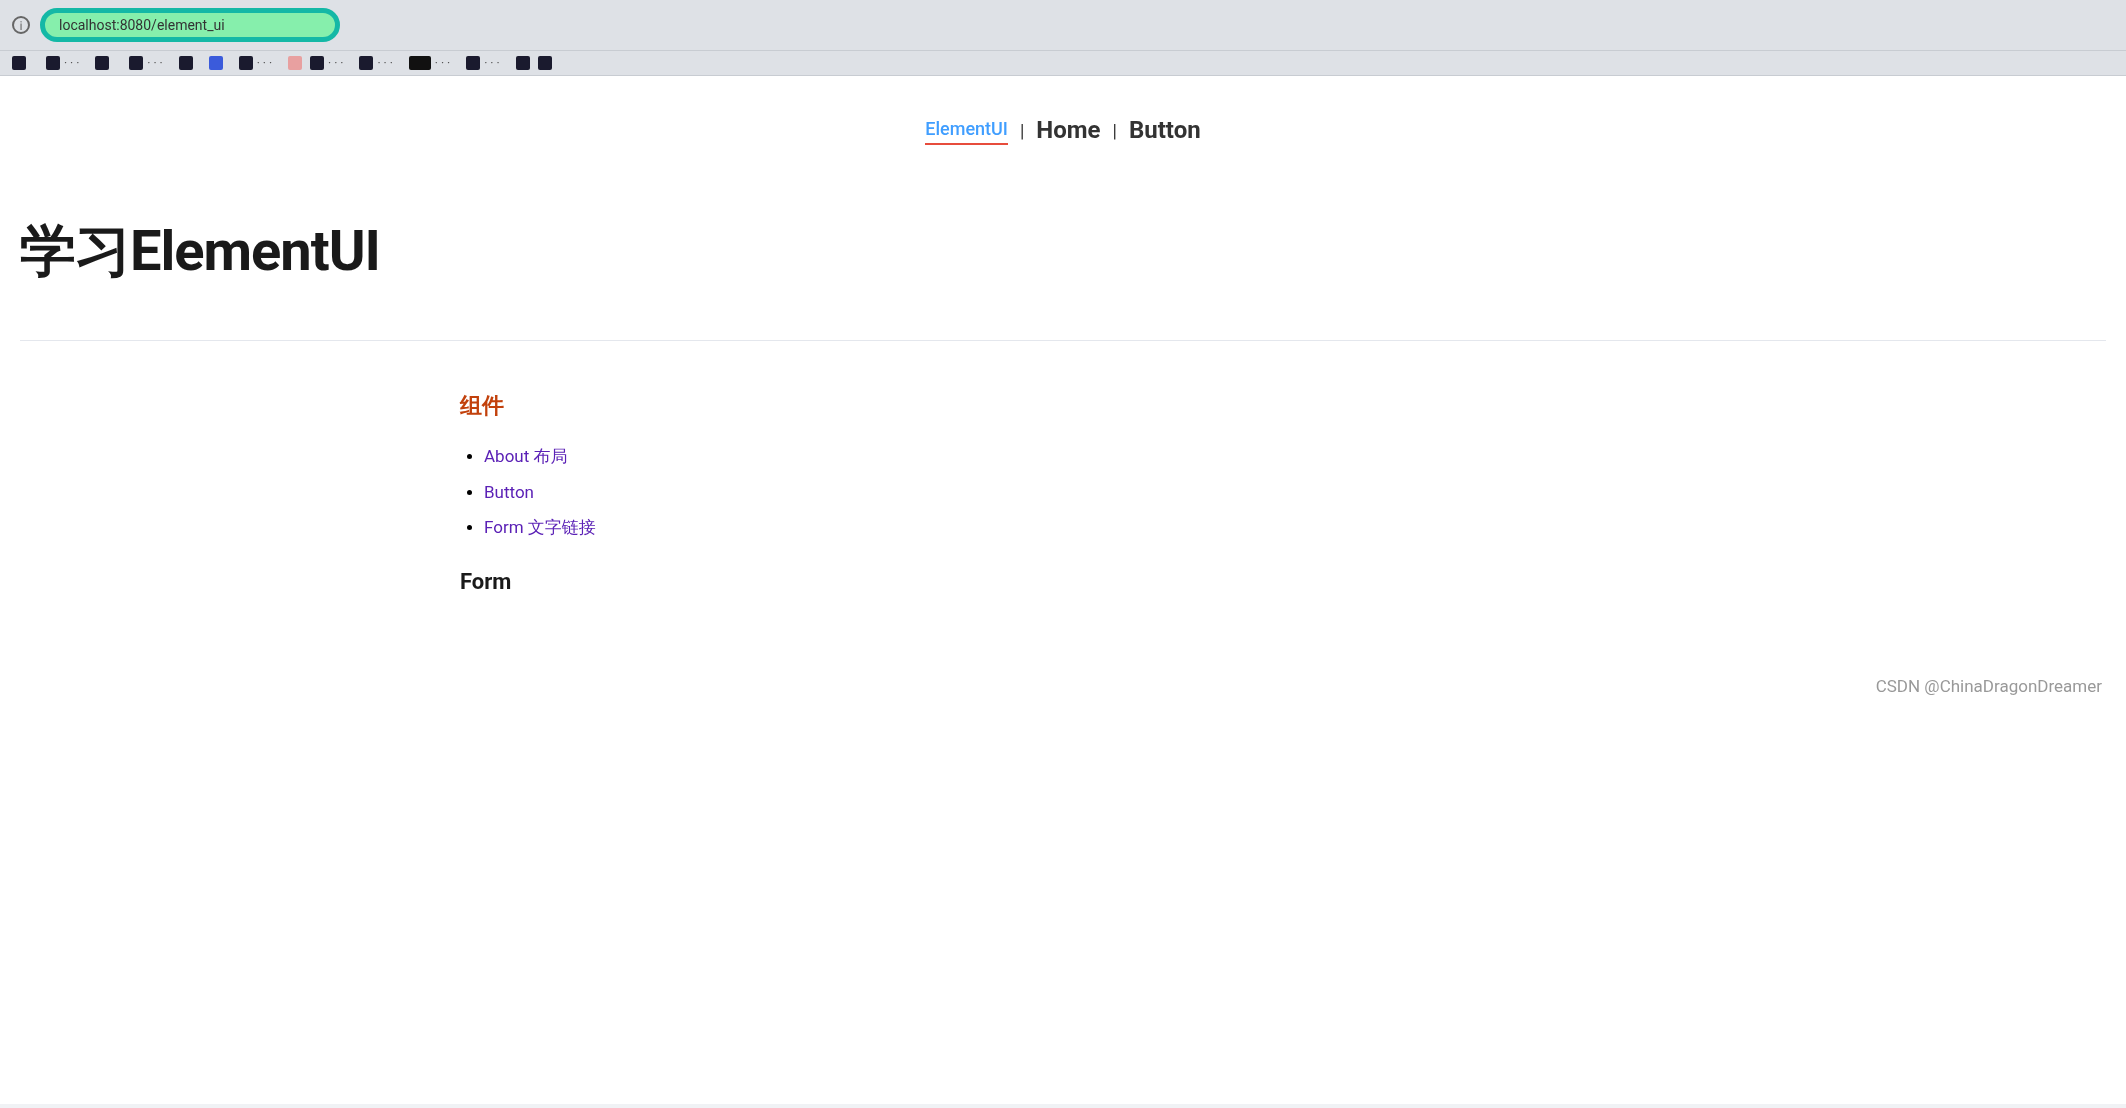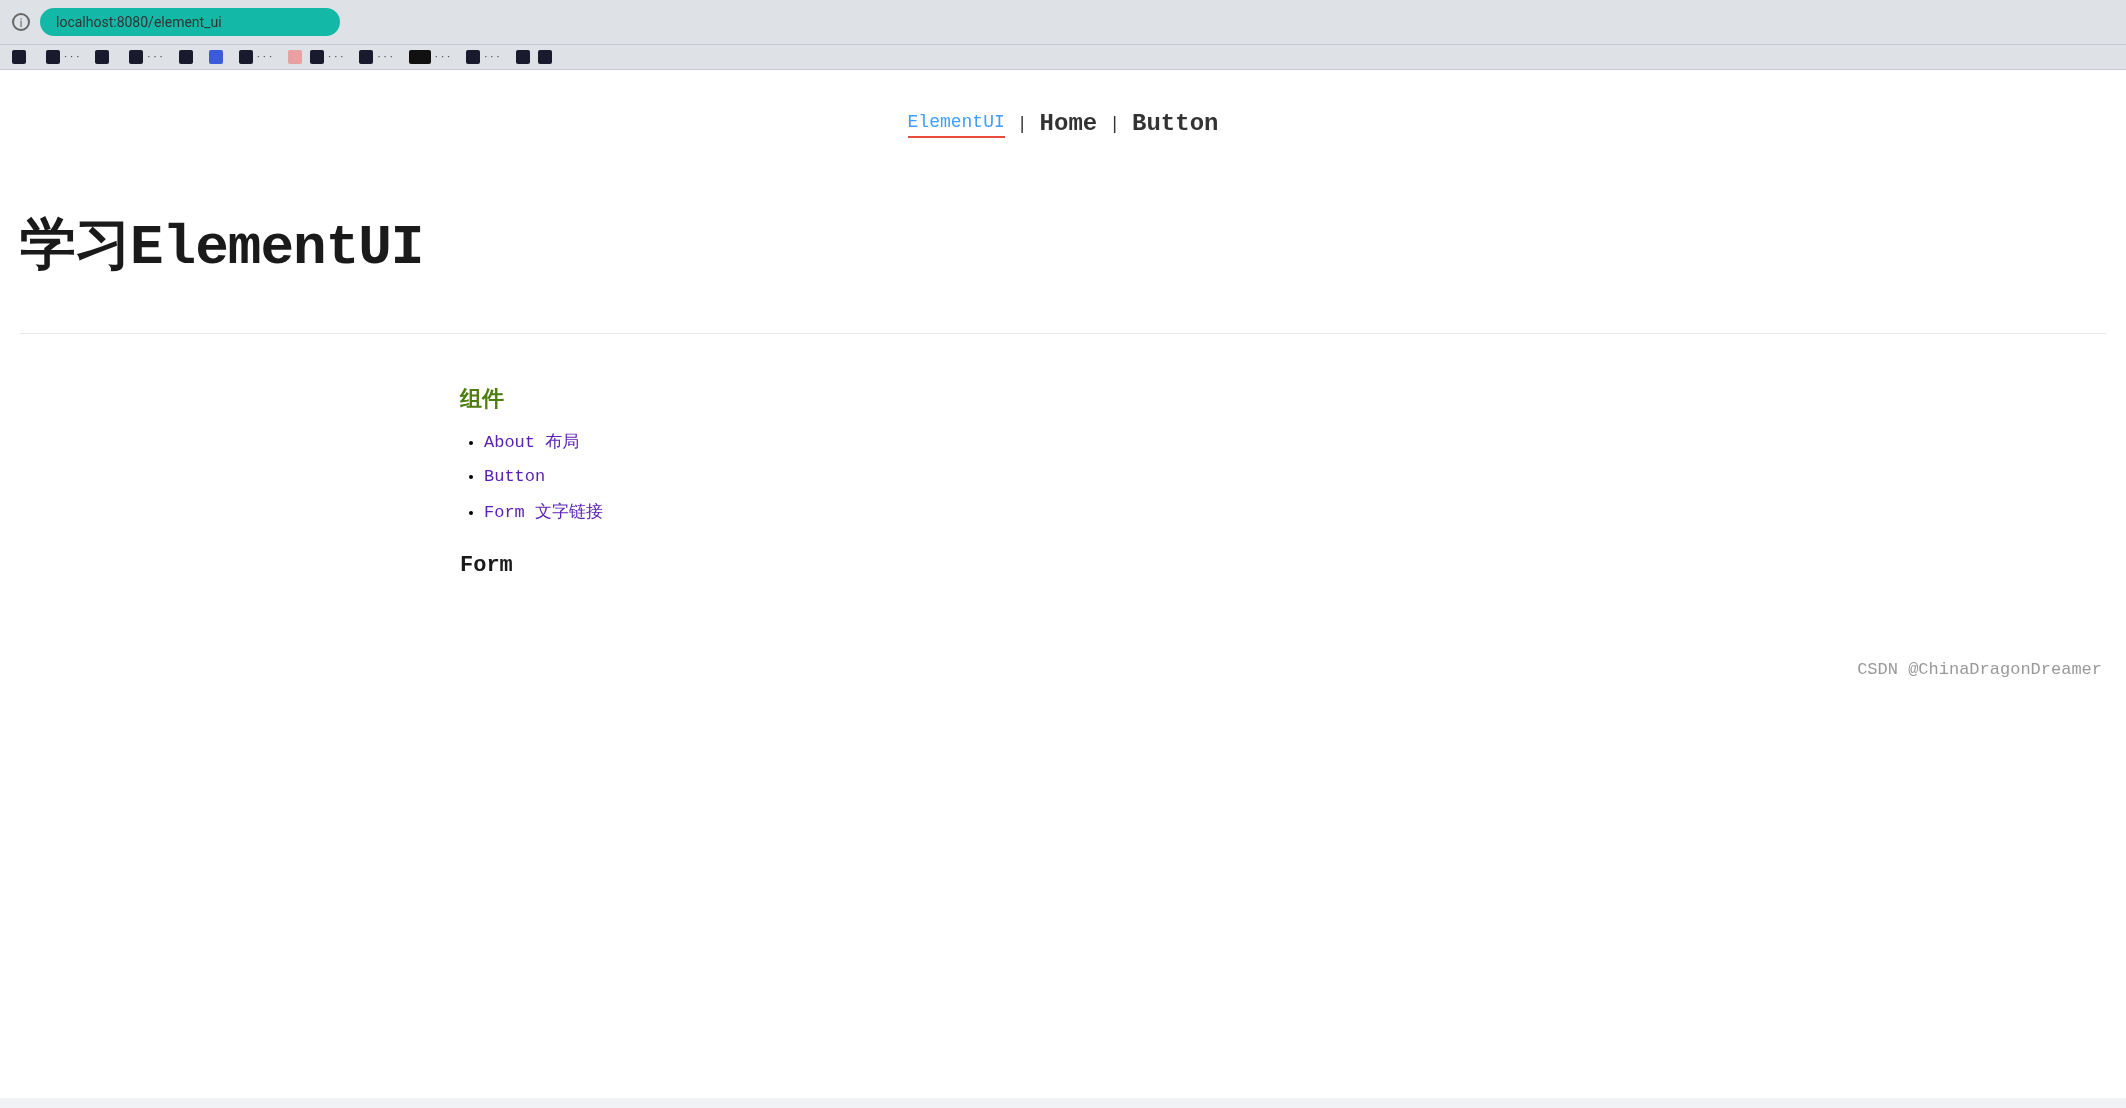--- a/index.html
+++ b/index.html
@@ -31,27 +31,27 @@
       border-radius: 50%;
       display: flex;
       align-items: center;
       justify-content: center;
       font-size: 12px;
       color: #666;
       flex-shrink: 0;
     }
 
     .address-bar {
-      background: #14b8a6;
+      background: #86efac;
       border-radius: 20px;
       padding: 4px 14px;
       font-size: 14px;
       color: #333;
       min-width: 300px;
-      border: 2px solid #14b8a6;
+      border: 5px solid #14b8a6;
     }
 
     
     .bookmarks-bar {
       background: #dee1e6;
       padding: 5px 12px;
       display: flex;
       align-items: center;
       gap: 16px;
       border-bottom: 1px solid #c8ccd2;
@@ -89,21 +89,20 @@
 
     .bookmark-text {
       font-size: 12px;
       color: #555;
     }
 
     
     .page-content {
       background: white;
       min-height: calc(100vh - 80px);
-      font-family: Liberation Mono, monospace;
     }
 
     
     .nav-section {
       display: flex;
       justify-content: center;
       align-items: center;
       padding: 40px 20px 30px;
       gap: 8px;
       font-size: 18px;
@@ -163,22 +162,22 @@
 
     
     .content-section {
       padding: 50px 0 50px 460px;
       max-width: 1200px;
     }
 
     .section-heading {
       font-size: 22px;
       font-weight: bold;
-      color: #4d7c0f;
-      margin-bottom: 16px;
+      color: #c2410c;
+      margin-bottom: 24px;
     }
 
     .component-list {
       list-style: disc;
       padding-left: 24px;
       margin-bottom: 30px;
     }
 
     .component-list li {
       margin-bottom: 14px;

